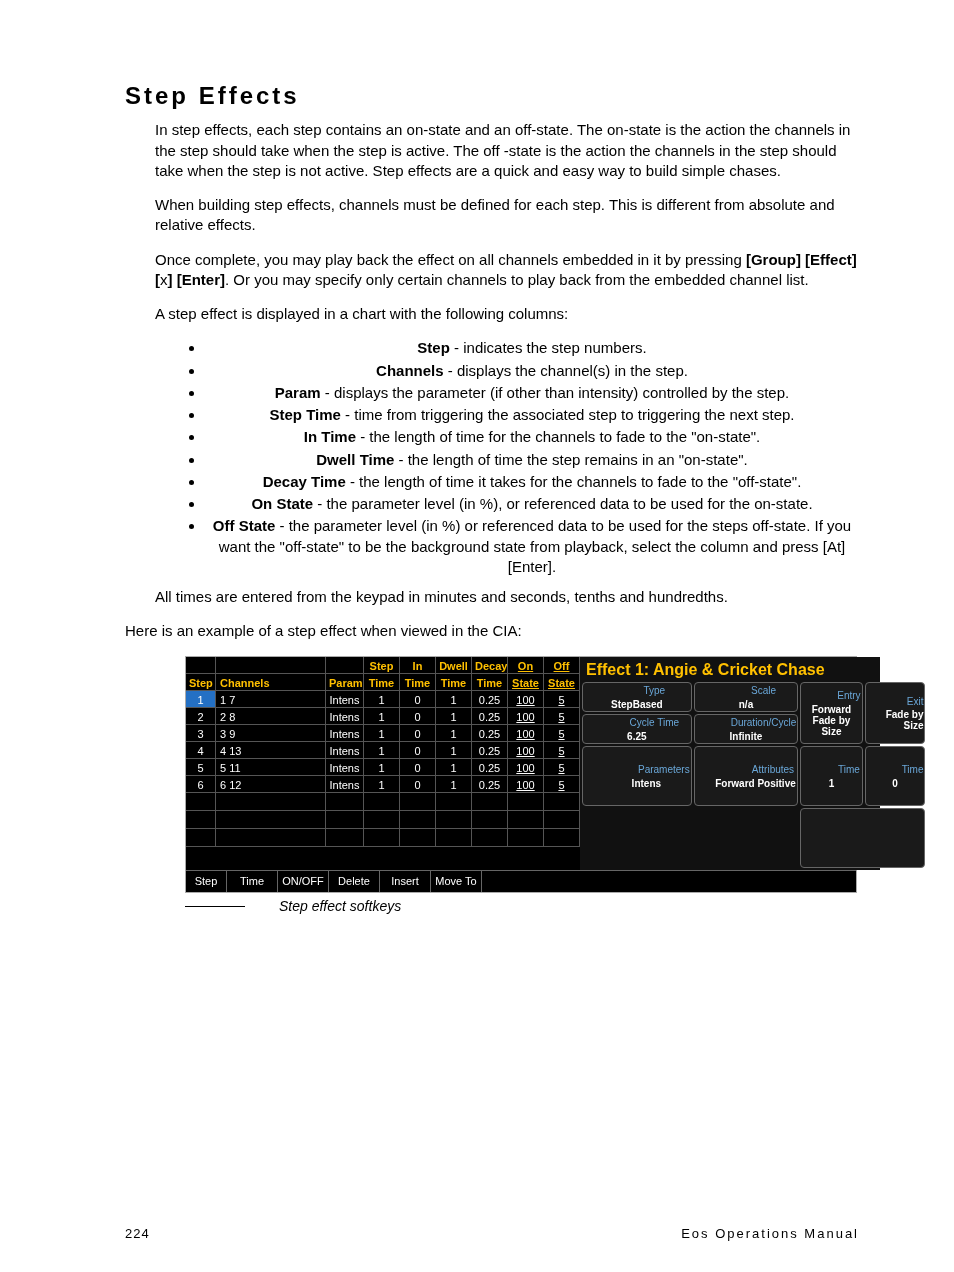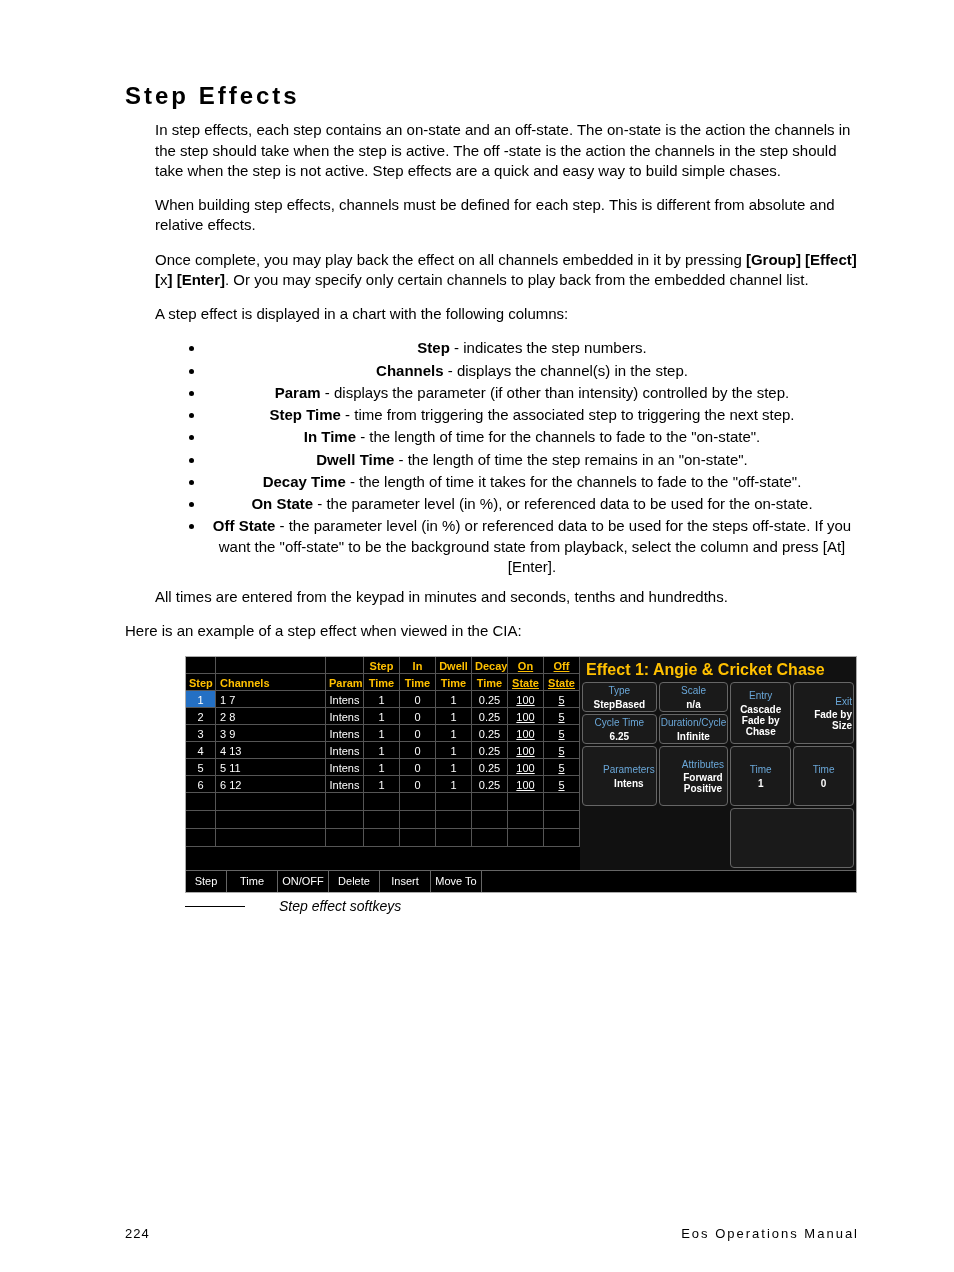--- a/index.html
+++ b/index.html
@@ -87,20 +87,21 @@
     flex-direction: column;
     justify-content: center;
     padding: 1px;
     min-height: 30px;
     box-sizing: border-box;
   }
   .panel-lbl {
     color: #6aa7d8;
     font-size: 10px;
     margin-bottom: 1px;
+    margin-left: 35px;
   }
   .panel-val {
     color: #fff;
     font-weight: bold;
     font-size: 10px;
     line-height: 1.1;
   }
   .panel-big { grid-column: span 1; min-height: 60px; padding-left: 20px; }
   .panel-span2h { min-height: 44px; }
 
@@ -312,21 +313,21 @@
         <div class="panel-btn">
           <div class="panel-lbl">Type</div>
             <div class="panel-val">StepBased</div>
         </div>
         <div class="panel-btn">
           <div class="panel-lbl">Scale</div>
             <div class="panel-val">n/a</div>
         </div>
         <div class="panel-btn panel-span2h" style="grid-row: span 2;">
           <div class="panel-lbl">Entry</div>
-            <div class="panel-val">Cascade Fade by Chase</div>
+            <div class="panel-val">Forward Fade by Size</div>
         </div>
         <div class="panel-btn panel-span2h" style="grid-row: span 2; text-align: right;">
           <div class="panel-lbl">Exit</div>
             <div class="panel-val">Fade by Size</div>
         </div>
         <div class="panel-btn">
           <div class="panel-lbl">Cycle Time</div>
             <div class="panel-val">6.25</div>
         </div>
         <div class="panel-btn">

